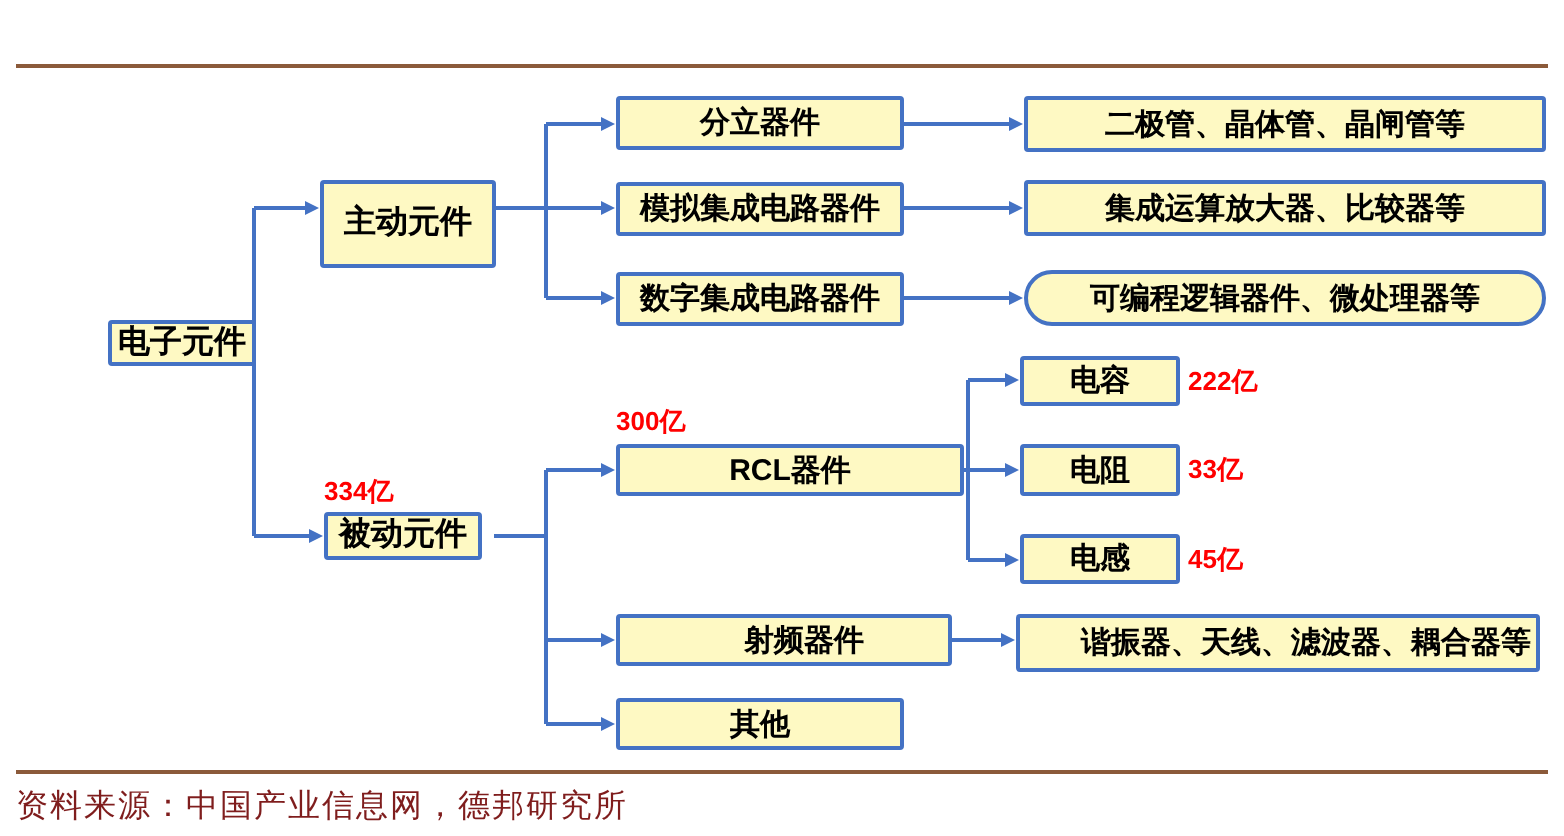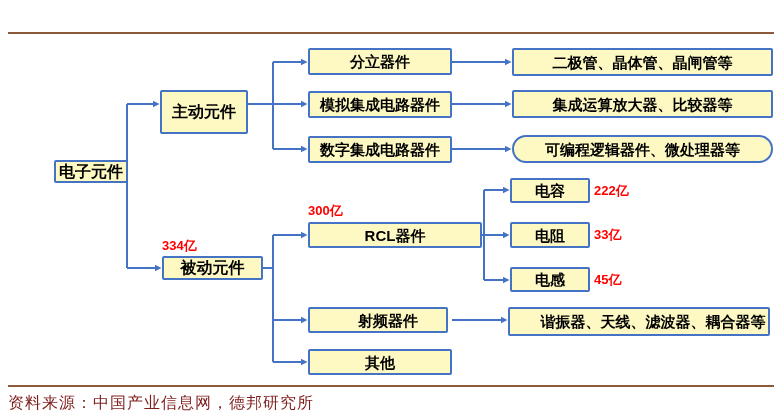--- a/index.html
+++ b/index.html
@@ -104,30 +104,30 @@
       <path d="M484 280 H503"></path>
       <path d="M452 320 H501"></path>
     </g>
   </svg>
 
   <div class="node node-lg" style="left:14px; top:160px; width:74px; height:23px;margin-left:40px;">电子元件</div>
 
   <div class="node node-lg" style="left:160px; top:90px; width:88px; height:44px;">主动元件</div>
 
   <div class="val val-center" style="left:162px; top:239px; width:85px;">334亿</div>
-  <div class="node node-lg" style="left:162px; top:256px; width:101px; height:24px;">被动元件</div>
+  <div class="node node-lg" style="left:162px; top:256px; width:79px; height:24px;">被动元件</div>
 
   <div class="node" style="left:308px; top:48px; width:144px; height:27px;">分立器件</div>
   <div class="node" style="left:308px; top:91px; width:144px; height:27px;">模拟集成电路器件</div>
   <div class="node" style="left:308px; top:136px; width:144px; height:27px;">数字集成电路器件</div>
 
   <div class="val val-center" style="left:308px; top:204px; width:144px;">300亿</div>
   <div class="node" style="left:308px; top:222px; width:174px; height:26px;">RCL器件</div>
 
-  <div class="node" style="left:308px; top:307px; width:140px; height:26px;padding-left:20px;">射频器件</div>
+  <div class="node" style="left:308px; top:307px; width:168px; height:26px;padding-left:20px;">射频器件</div>
   <div class="node" style="left:308px; top:349px; width:144px; height:26px;">其他</div>
 
   <div class="node" style="left:512px; top:48px; width:261px; height:28px;">二极管、晶体管、晶闸管等</div>
   <div class="node" style="left:512px; top:90px; width:261px; height:28px;">集成运算放大器、比较器等</div>
   <div class="node" style="left:512px; top:135px; width:261px; height:28px;border-radius:14px;">可编程逻辑器件、微处理器等</div>
 
   <div class="node" style="left:510px; top:178px; width:80px; height:25px;">电容</div>
   <div class="val" style="left:594px; top:184px;">222亿</div>
 
   <div class="node" style="left:510px; top:222px; width:80px; height:26px;">电阻</div>

